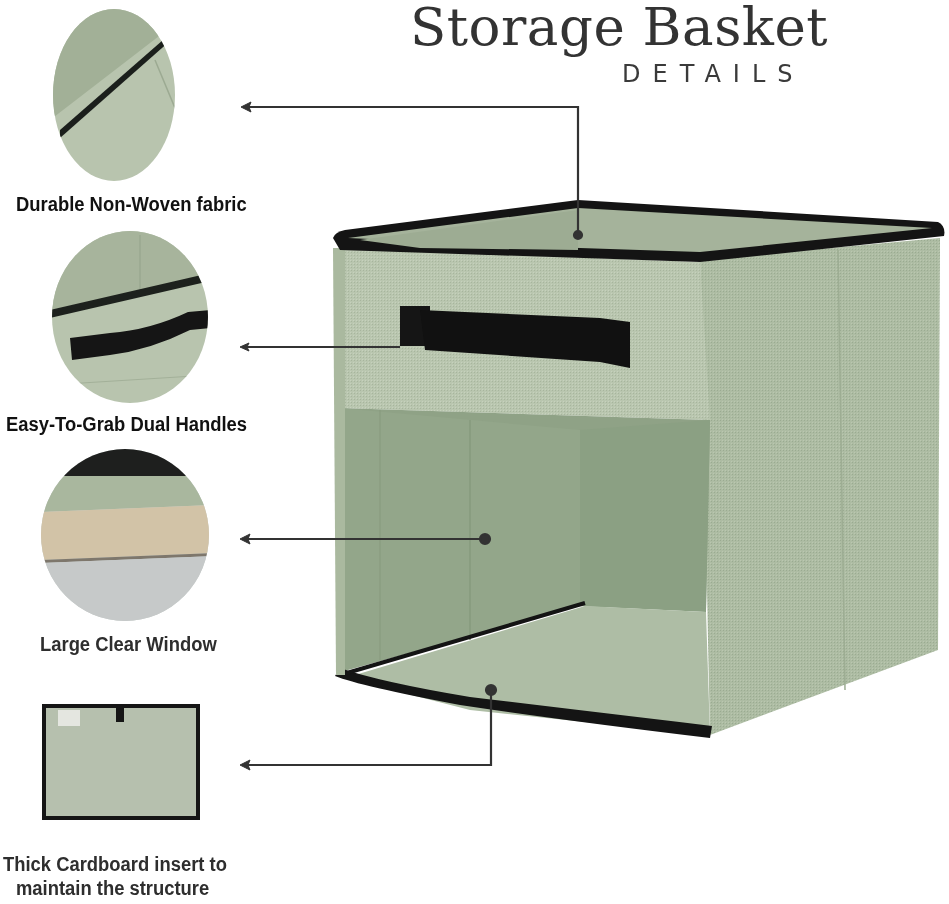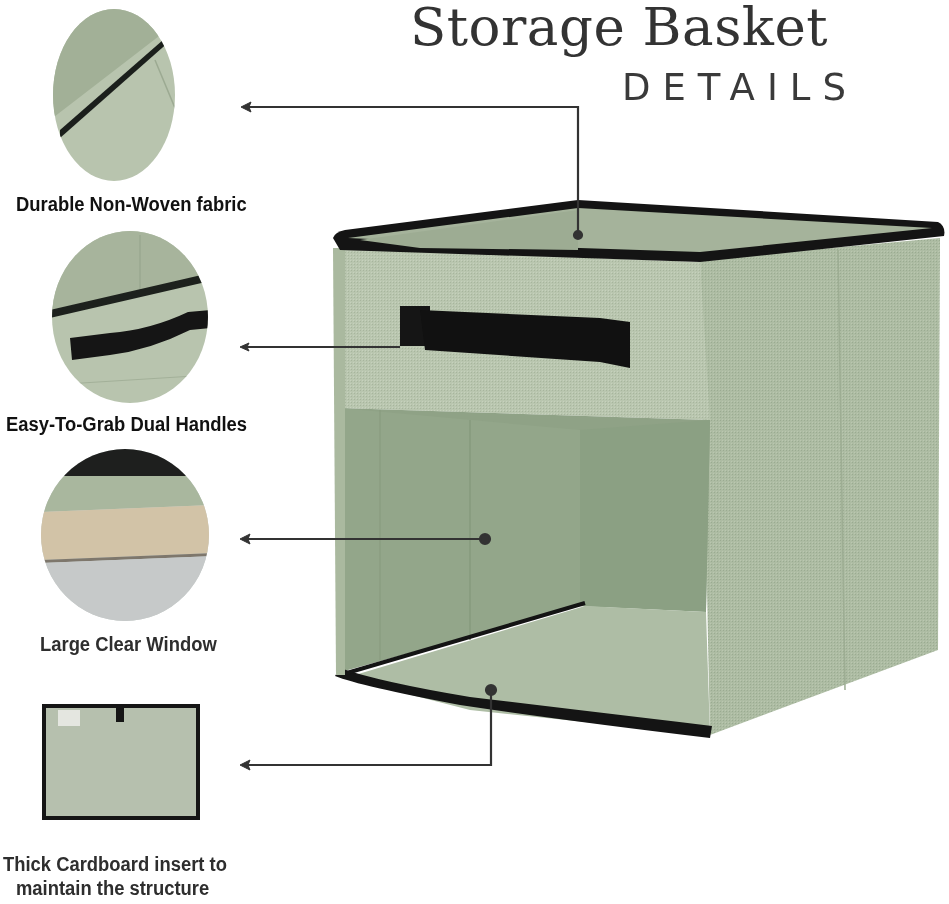--- a/index.html
+++ b/index.html
@@ -1,19 +1,19 @@
 <!DOCTYPE html>
 <html><head>
 <meta charset="utf-8">
 <style>
   html, body { margin:0; padding:0; background:#ffffff; }
   body { width:949px; height:904px; position:relative; overflow:hidden; font-family:"Liberation Sans", sans-serif; }
 
   .title { position:absolute; left:410px; top:-4px; font-family:"DejaVu Serif", serif; font-size:53px; color:#333333; letter-spacing:0.5px; white-space:nowrap; }
-  .subtitle { position:absolute; left:622px; top:66px; font-family:"DejaVu Sans", sans-serif; font-weight:200; font-size:37px; color:#3a3a3a; letter-spacing:12px; white-space:nowrap; font-weight:normal; -webkit-text-stroke:0; }
+  .subtitle { position:absolute; left:622px; top:60px; font-family:"DejaVu Sans", sans-serif; font-weight:200; font-size:24px; color:#3a3a3a; letter-spacing:12px; white-space:nowrap; font-weight:normal; -webkit-text-stroke:0; }
   .feature-label { position:absolute; font-family:"Liberation Sans", sans-serif; font-weight:bold; color:#111; font-size:20px; white-space:nowrap; transform:scaleX(0.92); transform-origin:left top; }
   .feature-label.grey { color:#2e2e2e; }
 
   svg { position:absolute; left:0; top:0; }
 </style>
 </head>
 <body>
 
 <div class="title">Storage Basket</div>
 <div class="subtitle">DETAILS</div>

